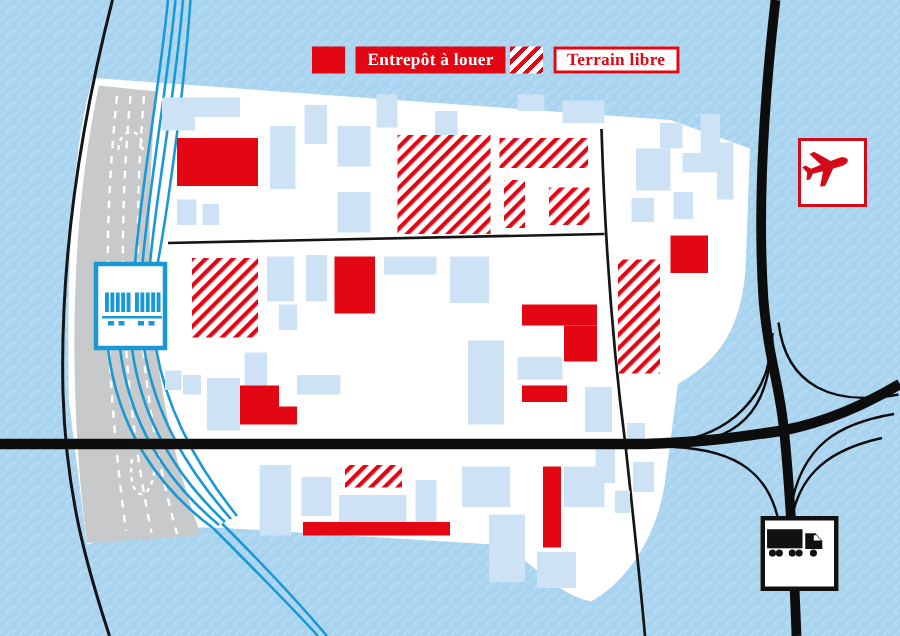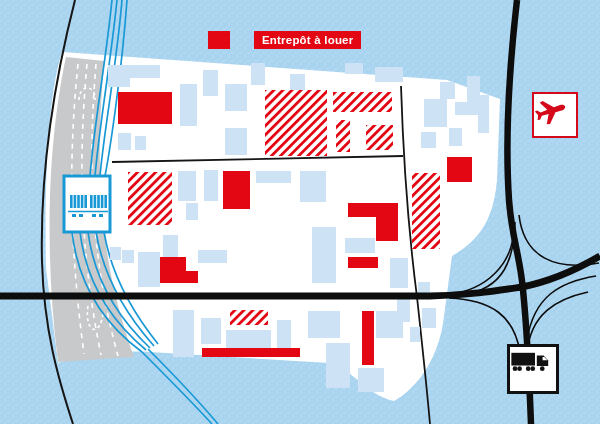--- a/index.html
+++ b/index.html
@@ -12,21 +12,21 @@
   .bld{fill:#cde3f5;}
   .redb{fill:#e30613;}
   .hatch{fill:url(#hatchP);}
   .land{fill:#ffffff;}
   .groad{fill:#c8c9ca;}
   .lane{stroke:#ffffff;stroke-width:1.6;fill:none;}
   .rail{stroke:#1899d6;stroke-width:1.7;fill:none;}
   .thinroad{stroke:#151515;fill:none;}
   .bigroad{stroke:#0d0d0d;fill:none;}
   
-  .legend-item{position:absolute;display:flex;align-items:center;gap:24px;}
+  .legend-item{position:absolute;display:flex;align-items:center;gap:7px;font-family:Liberation Serif, serif;}
   .swatch{width:22px;height:18px;flex:0 0 auto;}
   .swatch.red{background:#e30613;}
   .swatch.hatched{background:repeating-linear-gradient(135deg,#e30613 0 2.6px,#ffffff 2.6px 6.2px);}
   .lgbox{font-size:11.5px;font-weight:bold;letter-spacing:.2px;padding:3px 8px;white-space:nowrap;}
   .lgbox.solid{background:#e30613;color:#ffffff;}
   .lgbox.outline{background:#ffffff;color:#e30613;border:2px solid #e30613;padding:1px 7px;}
   .map-title{
     position:absolute;left:248px;top:213px;width:130px;
     font-size:15px;font-weight:bold;color:#111;white-space:nowrap;
   }
@@ -188,20 +188,24 @@
       <path class="bigroad" stroke-width="1.6" d="M527,352 C531,314 556,299 588,292"></path>
       <path class="bigroad" stroke-width="7" d="M0,296 L430,296 C470,295 495,291 522,287 C552,281 576,270 600,256"></path>
       <path class="bigroad" stroke-width="6.5" d="M517,0 C509,70 505,140 509,200 C512,240 520,255 523,290 C527,330 529,370 531,424"></path>
     </g>
   </svg>
 
   <div class="legend-item" style="left:208px;top:31px;">
     <span class="swatch red"></span>
     <span class="lgbox solid">Entrepôt à louer</span>
   </div>
+  <div class="legend-item" style="left:340px;top:31px;">
+    <span class="swatch hatched"></span>
+    <span class="lgbox outline">Terrain libre</span>
+  </div>
 
 
   <div class="badge air">
     <svg width="34" height="34" viewBox="0 0 32 32">
       <g transform="rotate(-18 16 16)">
         <path fill="#d40a1a" d="M30,16 c0,-1.5 -2.1,-2.7 -4.2,-2.7 l-6.2,0.2 -8.2,-8.8 -3.1,0.6 4.7,8.6 -6.6,0.4 -2.7,-2.9 -2.3,0.4 1.9,4.2 -1.9,4.2 2.3,0.4 2.7,-2.9 6.6,0.4 -4.7,8.6 3.1,0.6 8.2,-8.8 6.2,0.2 c2.1,0 4.2,-1.2 4.2,-2.7 z"></path>
       </g>
     </svg>
   </div>
 

